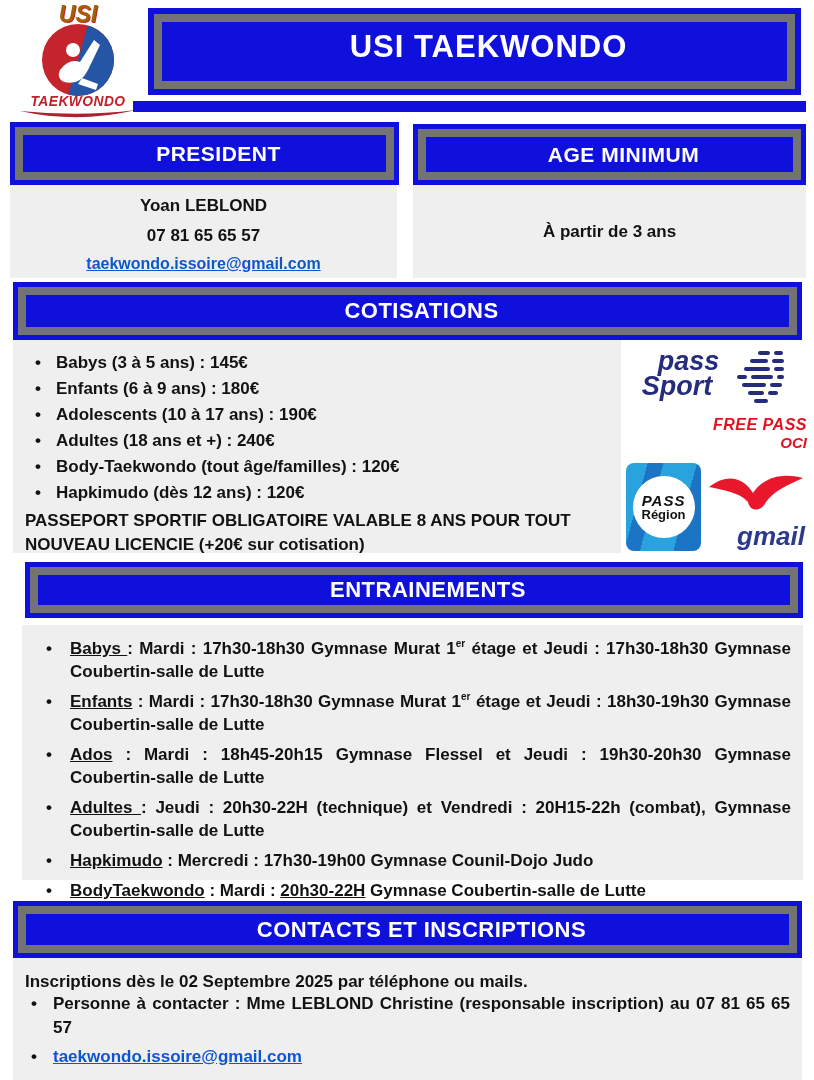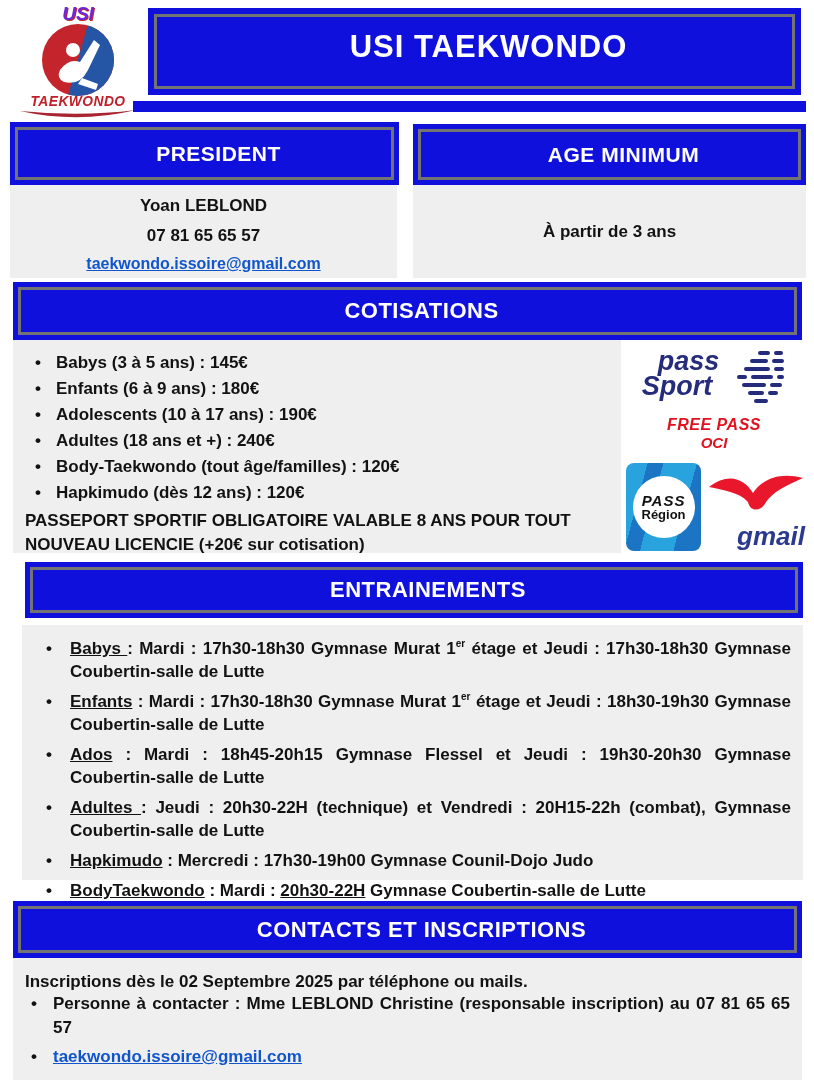--- a/index.html
+++ b/index.html
@@ -9,25 +9,25 @@
     --navy:#262c7c;
     --red:#e0121f;
     --ink:#121212;
   }
   *{box-sizing:border-box;margin:0;padding:0;}
   body{background:#fff;font-family:"Liberation Sans","DejaVu Sans",sans-serif;}
   .page{position:relative;width:814px;height:1080px;background:#fff;overflow:hidden;color:var(--ink);}
 
   
   .banner{position:absolute;background:var(--blue);padding:5px;}
-  .banner .inner{width:100%;height:100%;border:3px solid #737373;display:flex;align-items:center;justify-content:center;color:#fff;font-weight:700;letter-spacing:.5px;padding-left:28px;}
+  .banner .inner{width:100%;height:100%;border:8px solid #737373;display:flex;align-items:center;justify-content:center;color:#fff;font-weight:700;letter-spacing:.5px;padding-left:28px;}
 
   
   .logo{position:absolute;left:12px;top:2px;width:132px;height:126px;text-align:center;}
-  .logo-usi{font-size:19px;font-weight:700;font-style:italic;color:#6d28d9;text-shadow:1px 1px 0 #c4242b;line-height:24px;}
+  .logo-usi{font-size:23px;font-weight:700;font-style:italic;color:#a16207;text-shadow:1px 1px 0 #c4242b;line-height:24px;}
   .logo-circle{width:72px;height:72px;margin:-2px auto 0;}
   .logo-tkd{font-size:15px;font-weight:700;font-style:italic;color:#c0202a;letter-spacing:.5px;transform:scaleX(.92);line-height:15px;margin-top:-3px;}
   .logo-swoosh{display:block;margin:0 auto;}
 
   .title-banner{left:148px;top:8px;width:653px;height:87px;padding:6px;}
   .title-banner .inner{font-size:31px;padding-bottom:10px;letter-spacing:1px;}
   .thin-bar{position:absolute;left:133px;top:101px;width:673px;height:11px;background:var(--blue);}
 
   
   .president-banner{left:10px;top:122px;width:389px;height:63px;}
@@ -46,21 +46,21 @@
   .blist{list-style:none;}
   .cot-content .blist li{position:relative;font-size:17px;font-weight:700;line-height:26px;padding-left:31px;}
   .cot-content .blist li::before{content:"•";position:absolute;left:10px;top:0;}
   .cot-note{font-size:17px;font-weight:700;line-height:24px;margin-top:3px;white-space:pre-wrap;}
 
   
   .partners{position:absolute;left:621px;top:340px;width:186px;height:213px;background:#fff;}
   .pass-sport{display:flex;justify-content:center;align-items:flex-start;margin-top:9px;gap:5px;}
   .pass-sport .ps-text{color:var(--navy);font-weight:700;font-style:italic;line-height:.92;font-size:27px;}
   .pass-sport .ps-text .l1{padding-left:16px;}
-  .free-pass{margin-top:9px;text-align:center;color:var(--red);font-weight:700;font-style:italic;}
+  .free-pass{margin-top:9px;text-align:right;color:var(--red);font-weight:700;font-style:italic;}
   .free-pass .l1{font-size:16px;letter-spacing:.5px;}
   .free-pass .l2{font-size:15px;}
   .partner-row{display:flex;margin-top:12px;align-items:flex-start;}
   .pass-region{width:78px;height:88px;margin-left:5px;border-radius:8px;background:linear-gradient(105deg,#29a3dd 22%,#1b74c4 22% 38%,#29a3dd 38% 72%,#1b74c4 72%);display:flex;align-items:center;justify-content:center;}
   .pr-circle{width:62px;height:62px;border-radius:50%;background:#fff;display:flex;flex-direction:column;align-items:center;justify-content:center;}
   .pr-pass{font-size:15px;font-weight:800;font-style:italic;letter-spacing:1px;color:#111;line-height:15px;}
   .pr-region{font-size:13px;font-weight:700;color:#111;line-height:14px;}
   .ancv{position:relative;width:108px;height:88px;margin-left:2px;}
   .ancv svg{position:absolute;left:2px;top:2px;}
   .ancv .ancv-text{position:absolute;right:2px;bottom:2px;font-size:26px;font-weight:700;font-style:italic;color:#2b3a8f;line-height:26px;}

